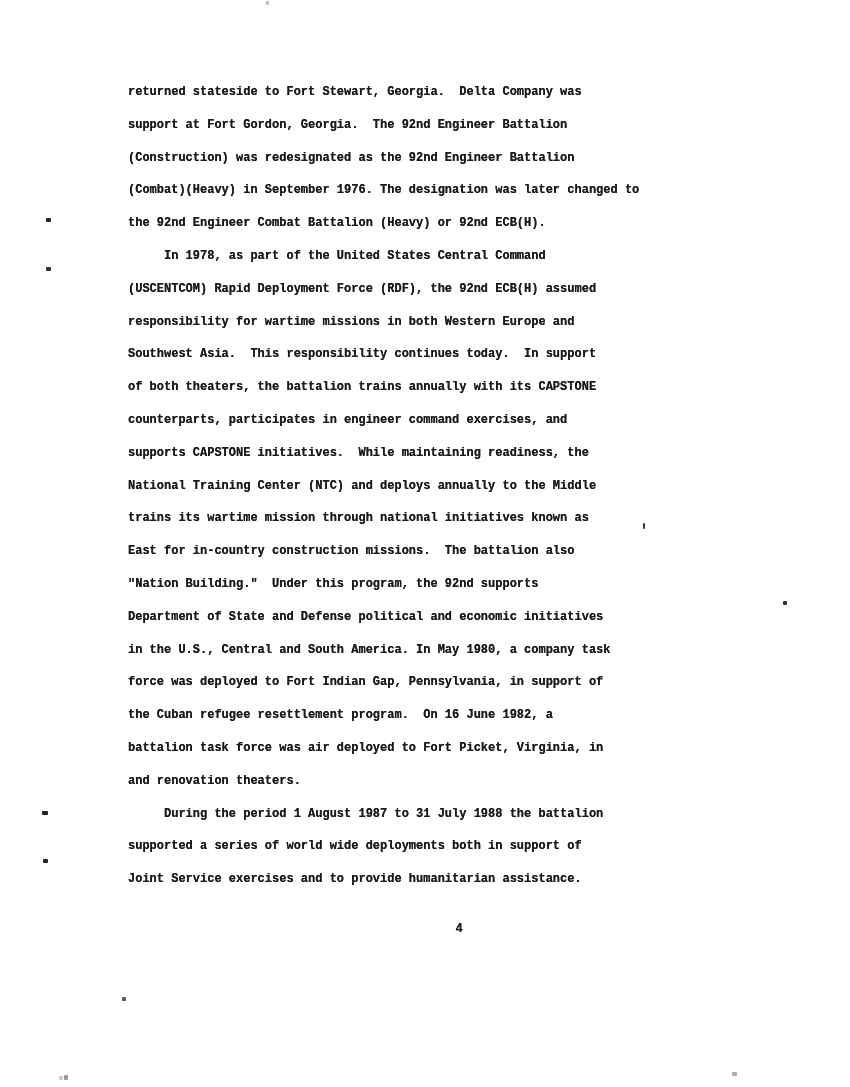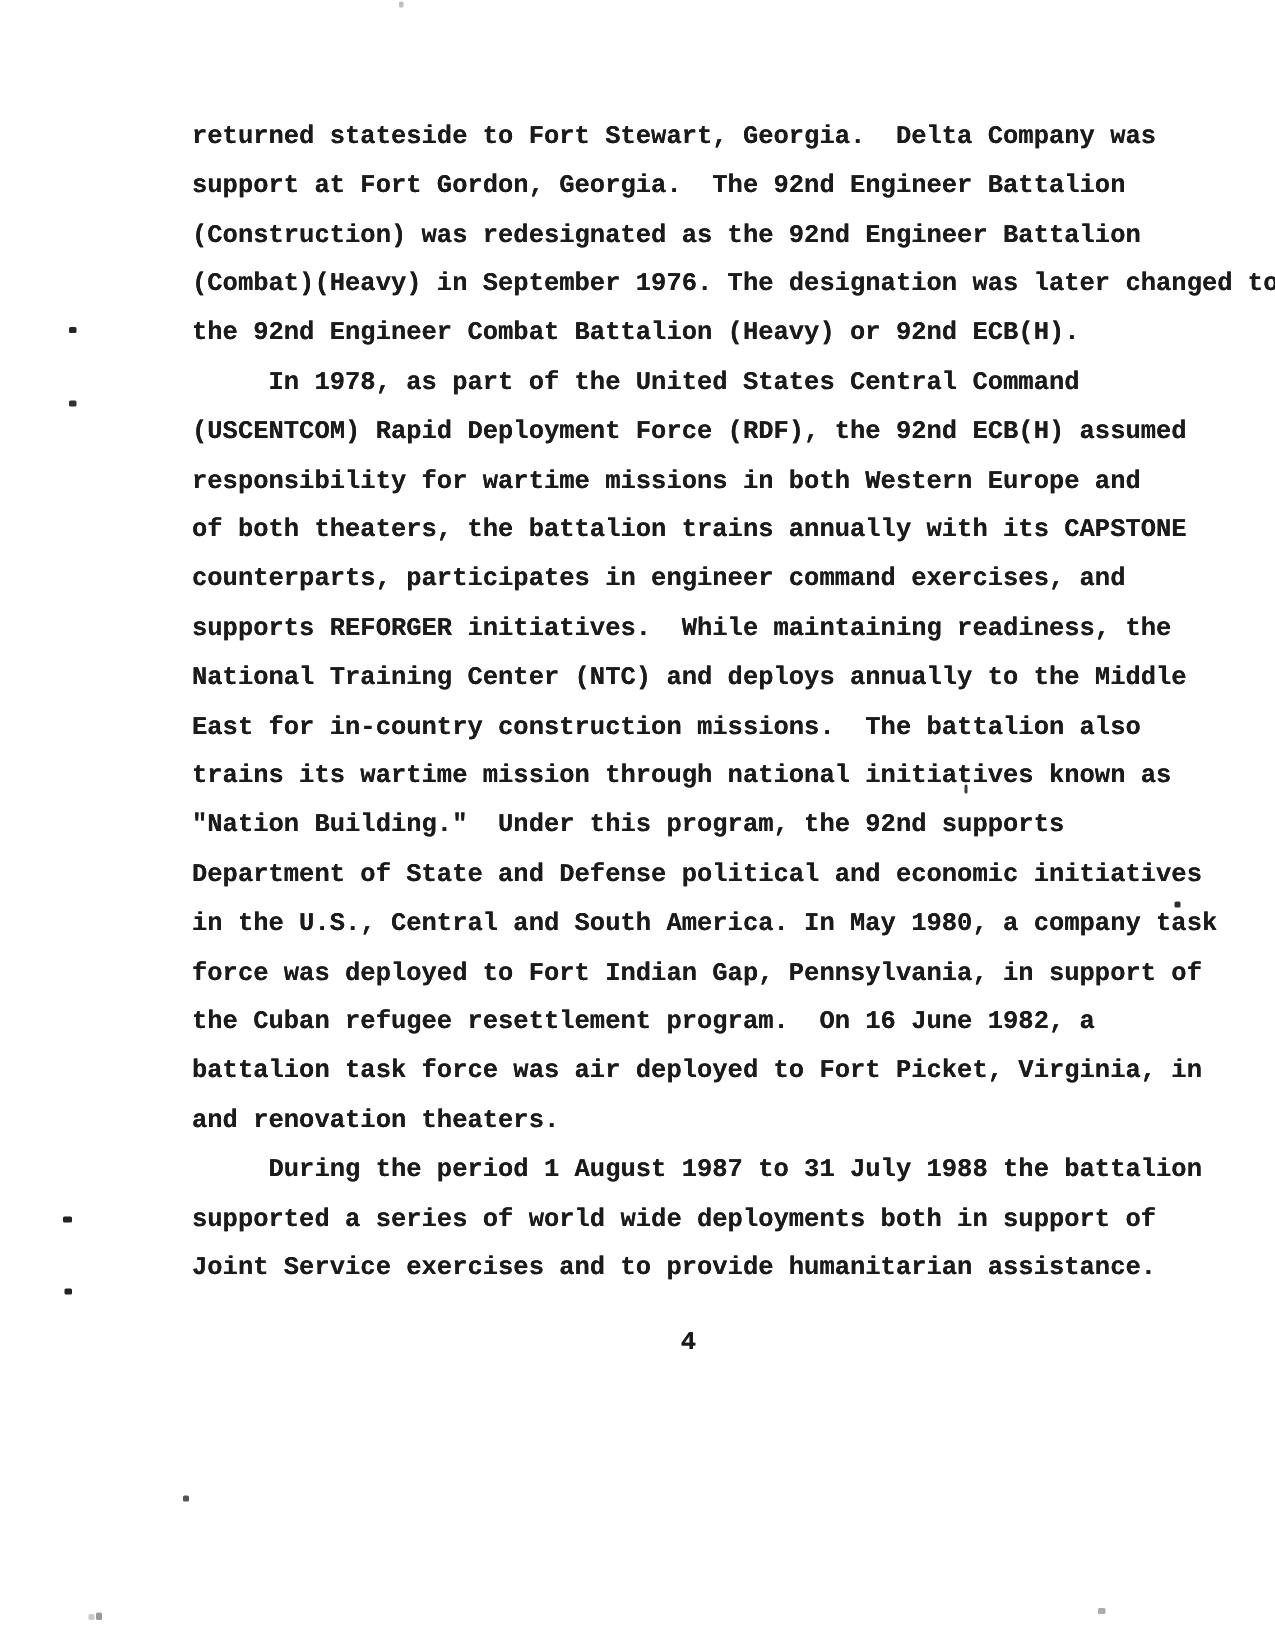--- a/index.html
+++ b/index.html
@@ -18,21 +18,21 @@
     position: absolute;
     inset: 0;
     background: #ffffff;
     overflow: hidden;
   }
   .text-block {
     position: absolute;
     left: 128px;
     top: 76px;
     width: 662px;
-    font-size: 17px;
+    font-size: 12px;
     line-height: 32.8px;
     font-weight: 700;
     color: #1b1b1b;
     text-shadow: 0 0 0.4px #2a2a2a;
   }
   .ln {
     white-space: pre;
     height: 32.8px;
   }
   .page-num {
@@ -53,26 +53,27 @@
 
   <div class="text-block">
     <div class="ln">returned stateside to Fort Stewart, Georgia.  Delta Company was</div>
     <div class="ln">support at Fort Gordon, Georgia.  The 92nd Engineer Battalion</div>
     <div class="ln">(Construction) was redesignated as the 92nd Engineer Battalion</div>
     <div class="ln">(Combat)(Heavy) in September 1976. The designation was later changed to</div>
     <div class="ln">the 92nd Engineer Combat Battalion (Heavy) or 92nd ECB(H).</div>
     <div class="ln">     In 1978, as part of the United States Central Command</div>
     <div class="ln">(USCENTCOM) Rapid Deployment Force (RDF), the 92nd ECB(H) assumed</div>
     <div class="ln">responsibility for wartime missions in both Western Europe and</div>
+    <div class="ln">Southwest Asia.  This responsibility continues today.  In support</div>
     <div class="ln">of both theaters, the battalion trains annually with its CAPSTONE</div>
     <div class="ln">counterparts, participates in engineer command exercises, and</div>
-    <div class="ln">supports REFORGER initiatives.  While maintaining readiness, the</div>
+    <div class="ln">supports CAPSTONE initiatives.  While maintaining readiness, the</div>
     <div class="ln">National Training Center (NTC) and deploys annually to the Middle</div>
+    <div class="ln">trains its wartime mission through national initiatives known as</div>
     <div class="ln">East for in-country construction missions.  The battalion also</div>
-    <div class="ln">trains its wartime mission through national initiatives known as</div>
     <div class="ln">"Nation Building."  Under this program, the 92nd supports</div>
     <div class="ln">Department of State and Defense political and economic initiatives</div>
     <div class="ln">in the U.S., Central and South America. In May 1980, a company task</div>
     <div class="ln">force was deployed to Fort Indian Gap, Pennsylvania, in support of</div>
     <div class="ln">the Cuban refugee resettlement program.  On 16 June 1982, a</div>
     <div class="ln">battalion task force was air deployed to Fort Picket, Virginia, in</div>
     <div class="ln">and renovation theaters.</div>
     <div class="ln">     During the period 1 August 1987 to 31 July 1988 the battalion</div>
     <div class="ln">supported a series of world wide deployments both in support of</div>
     <div class="ln">Joint Service exercises and to provide humanitarian assistance.</div>

